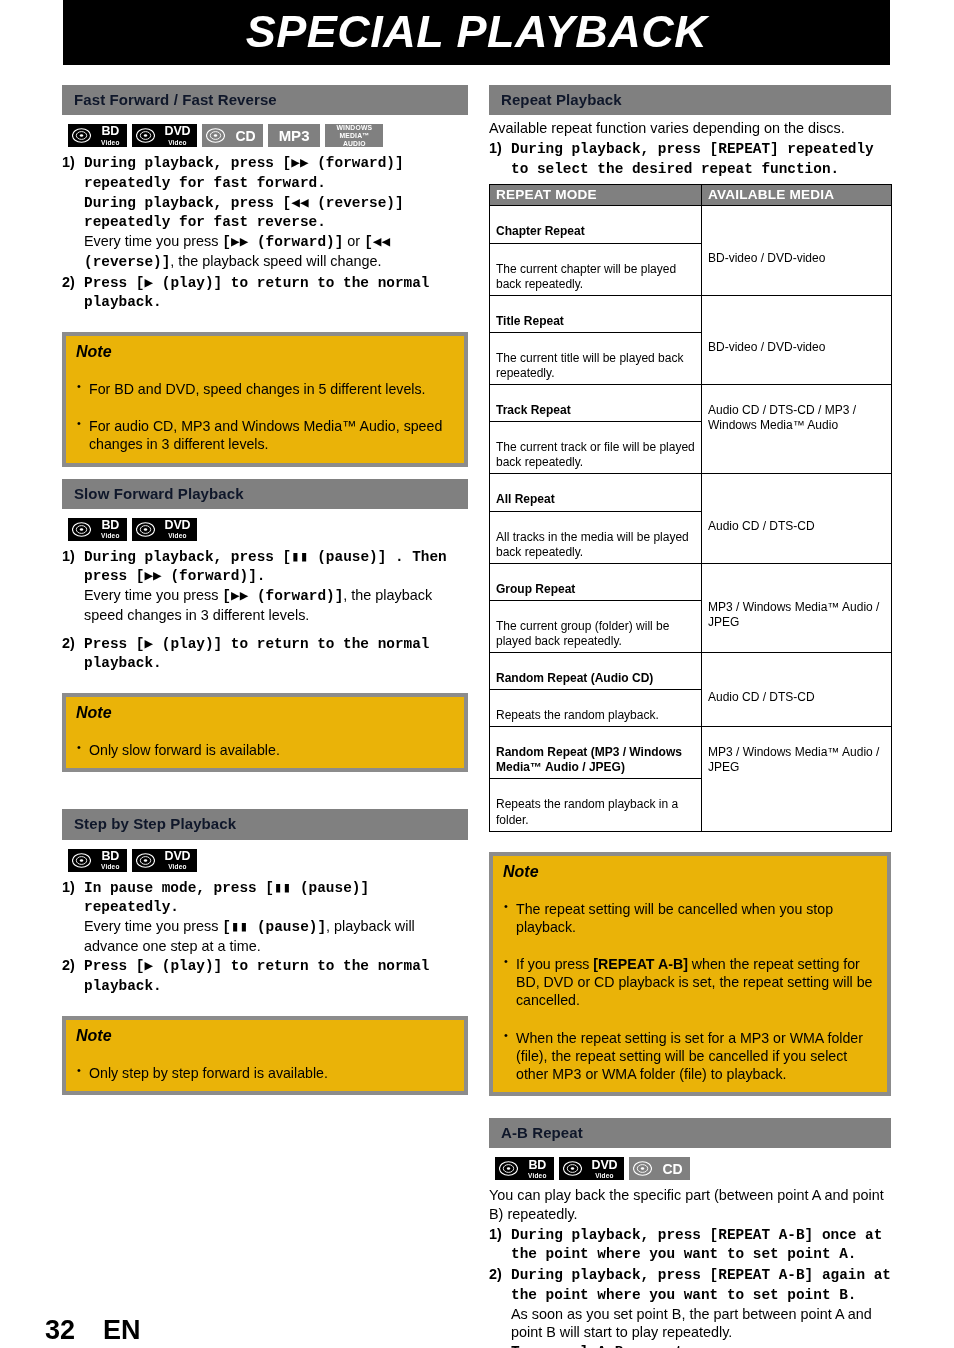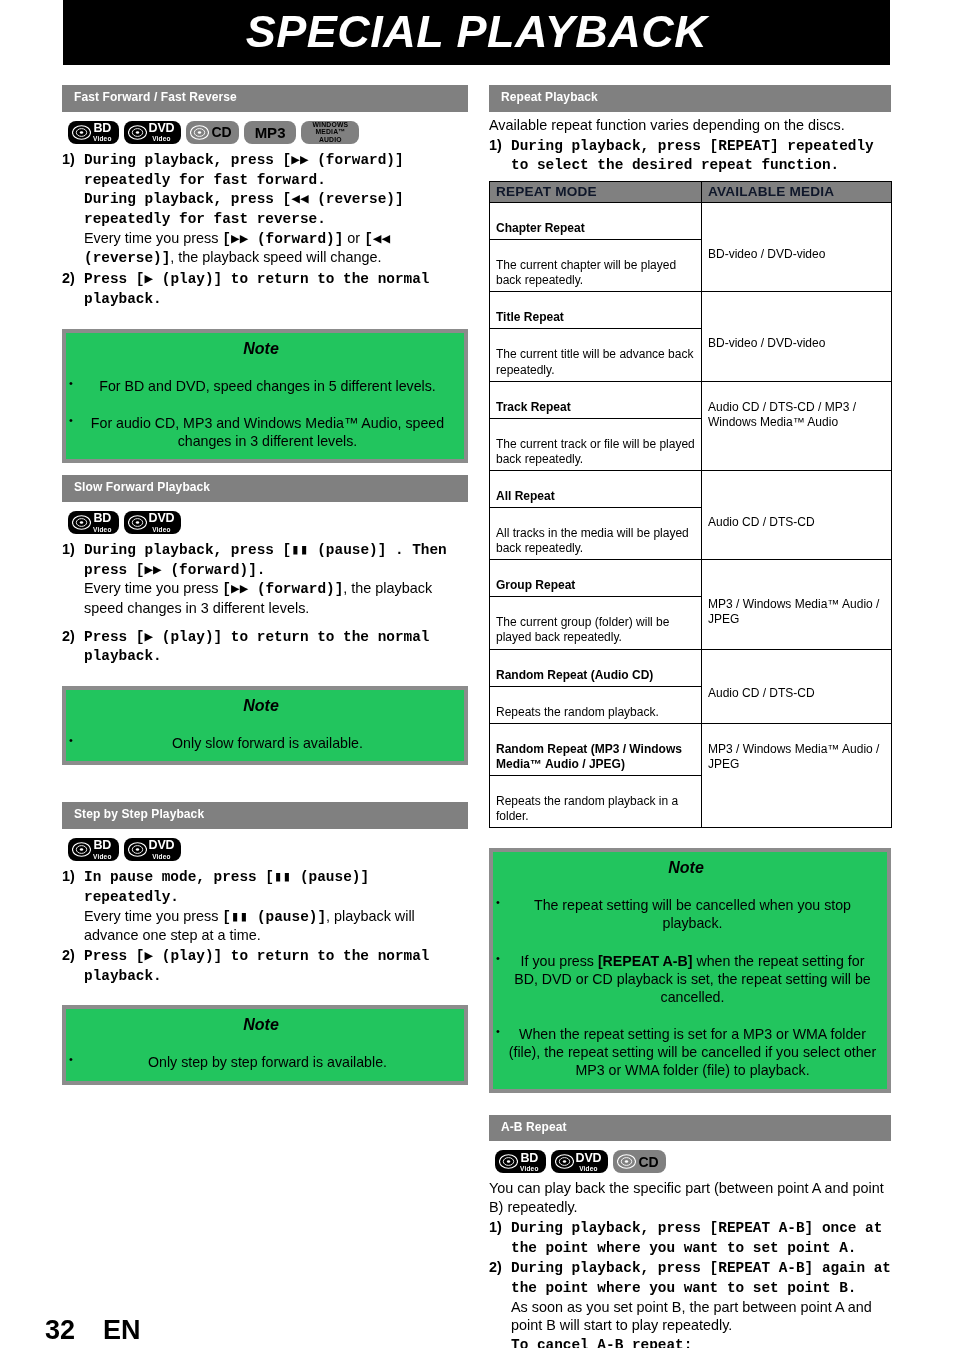--- a/index.html
+++ b/index.html
@@ -36,46 +36,46 @@
   .col {
     position: absolute;
     top: 85px;
   }
   .col-left  { left: 62px;  width: 406px; }
   .col-right { left: 489px; width: 402px; }
 
   
   .sec-bar {
     background: #808080;
-    color: #ffffff;
-    font-size: 12px;
+    color: #0f172a;
+    font-size: 15px;
     font-weight: bold;
     padding: 6px 12px 7px 12px;
     line-height: 1.15;
     letter-spacing: 0.1px;
   }
 
   
   .icon-row {
     display: flex;
     align-items: center;
     gap: 5px;
     margin: 9px 0 6px 6px;
   }
   .media-icon {
     display: inline-flex;
     align-items: center;
     justify-content: center;
     height: 23px;
-    border-radius: 8px;
+    border-radius: 0;
     padding: 0 7px 0 4px;
-    gap: 2px;
+    gap: 10px;
   }
   .media-icon.dark { background: #000000; color: #ffffff; }
-  .media-icon.grey { background: #808080; color: #000000; }
+  .media-icon.grey { background: #808080; color: #ffffff; }
   .media-icon.textonly { padding: 0 11px; }
   .disc-glyph {
     width: 19px; height: 15px;
     position: relative;
     flex: 0 0 auto;
   }
   .disc-glyph svg { display:block; }
   .mi-stack {
     display: flex; flex-direction: column;
     align-items: center; justify-content: center;
@@ -117,24 +117,23 @@
     width: 22px;
     font-weight: bold;
   }
   .step-body { flex: 1 1 auto; }
   .step-body .b { font-weight: bold; font-family: Liberation Mono, monospace; }
   .step-body .n { font-weight: normal; }
 
   
   .note-box {
     border: 4px solid #8c8c8c;
-    background: #22c55e;
-    padding: 7px 10px 9px 2px;
+    background: #eab308;
+    padding: 7px 10px 9px 10px;
     margin-top: 20px;
-    text-align: center;
   }
   .note-title {
     font-size: 16px;
     font-weight: bold;
     font-style: italic;
     margin-bottom: 2px;
   }
   .note-list { margin: 0; padding: 0; list-style: none; }
   .note-list li {
     font-size: 14.2px;
@@ -155,21 +154,21 @@
   .rtable {
     border-collapse: collapse;
     width: 402px;
     margin-top: 6px;
     table-layout: fixed;
   }
   .rtable col.c1 { width: 212px; }
   .rtable col.c2 { width: 190px; }
   .rtable th {
     background: #808080;
-    color: #0f172a;
+    color: #ffffff;
     font-size: 13.6px;
     font-weight: bold;
     text-align: left;
     padding: 2px 6px 3px 6px;
     border: 1px solid #000000;
     letter-spacing: 0.2px;
   }
   .rtable td {
     border: 1px solid #000000;
     padding: 18px 6px 3px 6px;
@@ -408,21 +407,21 @@
       </tr>
       <tr>
         <td class="mode-desc">The current chapter will be played back repeatedly.</td>
       </tr>
 
       <tr>
         <td class="mode-name">Title Repeat</td>
         <td class="media" rowspan="2">BD-video / DVD-video</td>
       </tr>
       <tr>
-        <td class="mode-desc">The current title will be advance back repeatedly.</td>
+        <td class="mode-desc">The current title will be played back repeatedly.</td>
       </tr>
 
       <tr>
         <td class="mode-name">Track Repeat</td>
         <td class="media" rowspan="2" style="vertical-align:top;">Audio CD / DTS-CD / MP3 / Windows Media™ Audio</td>
       </tr>
       <tr>
         <td class="mode-desc">The current track or file will be played back repeatedly.</td>
       </tr>
 

